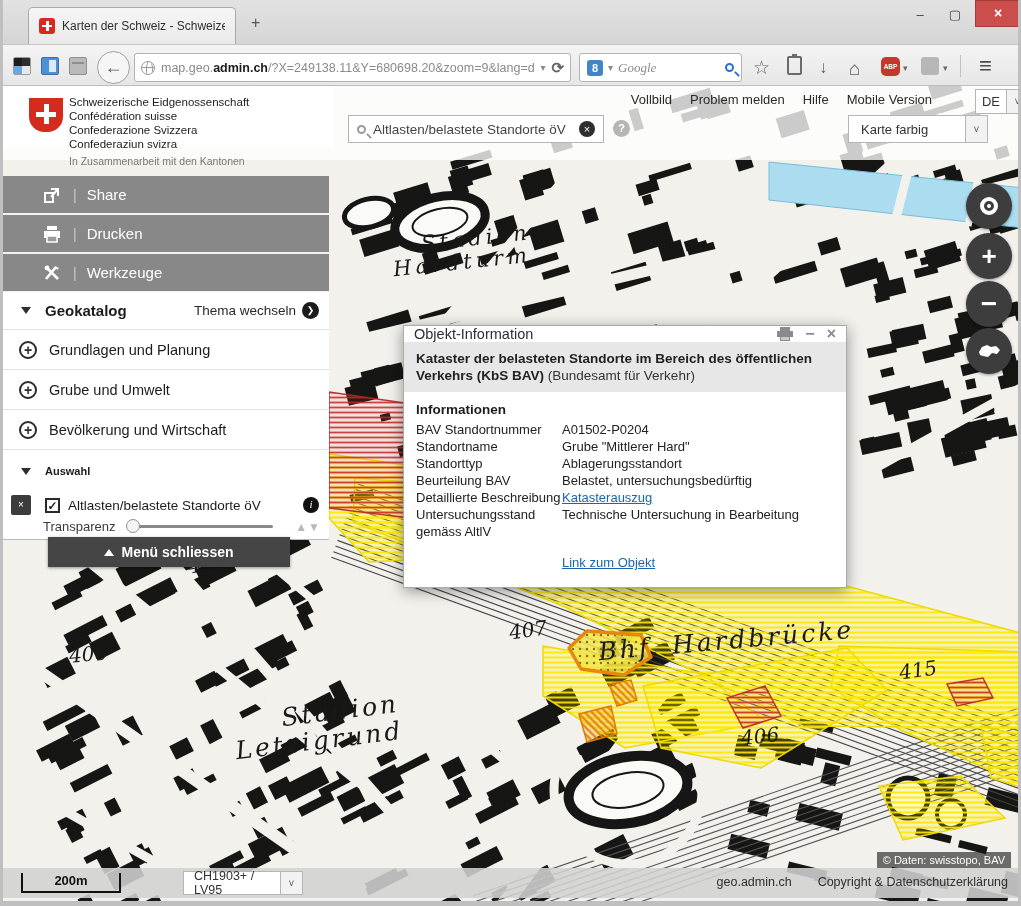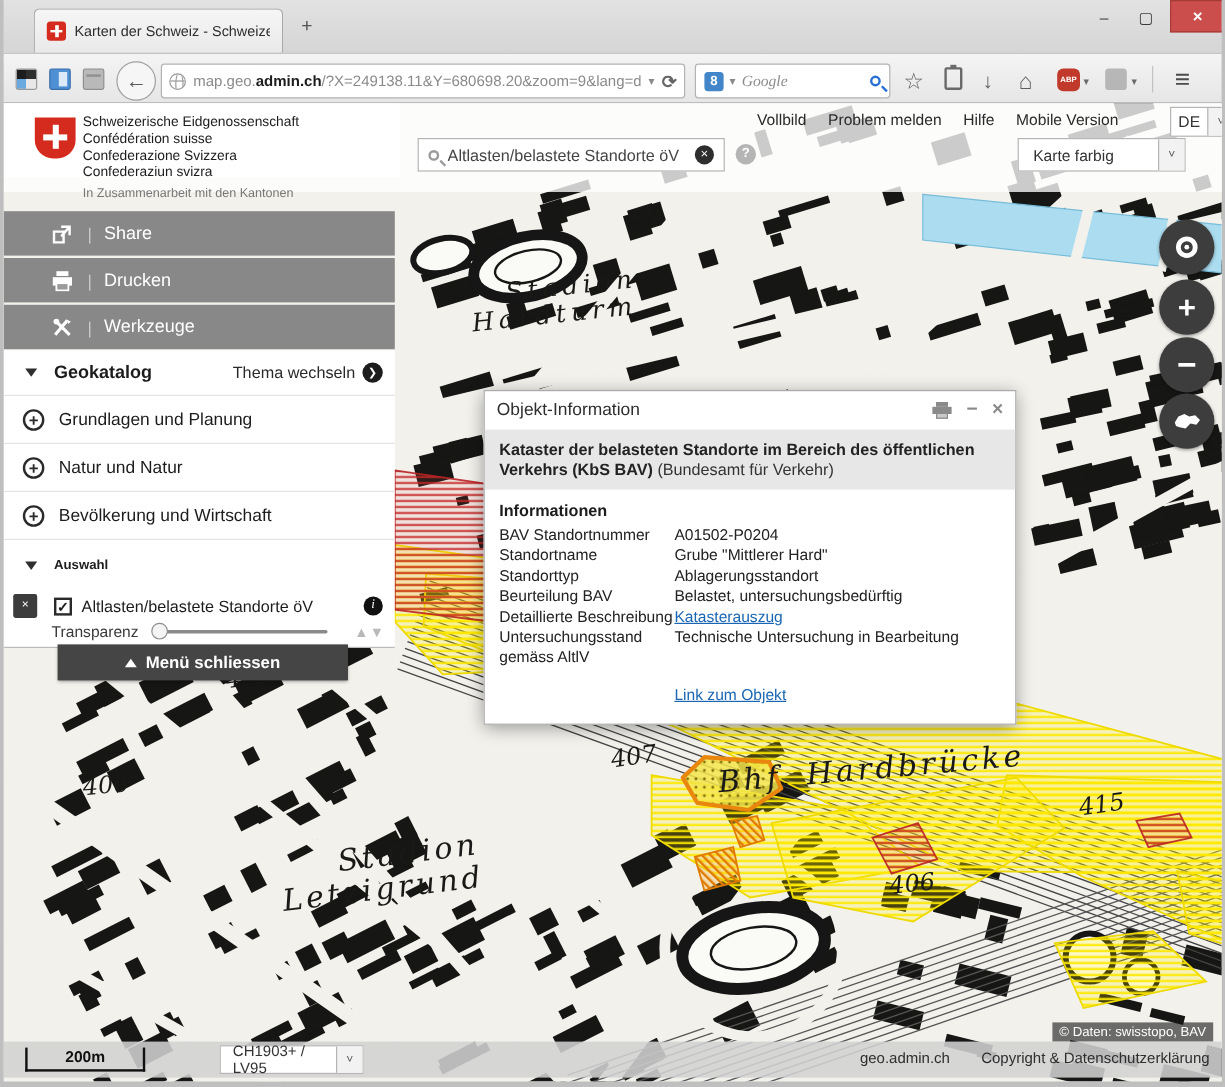--- a/index.html
+++ b/index.html
@@ -128,21 +128,21 @@
   .updown { margin-left:auto; margin-right:8px; color:#b9b9b9; font-size:12px; letter-spacing:1px; }
   .menuclose { left:45px; top:451px; width:242px; height:30px; background:#454545; color:#fff; font-weight:bold;
                font-size:14px; display:flex; align-items:center; justify-content:center; gap:7px;
                box-shadow:0 1px 3px rgba(0,0,0,.4); }
   .menuclose .up { width:0; height:0; border-left:5px solid transparent; border-right:5px solid transparent;
                    border-bottom:7px solid #fff; }
 
   
   .popup { left:400px; top:239px; width:444px; background:#fff; border:1px solid #aaa;
            box-shadow:0 3px 14px rgba(0,0,0,.4); }
-  .pop-head { height:32px; display:flex; align-items:center; padding:0 10px; }
+  .pop-head { height:16px; display:flex; align-items:center; padding:0 10px; }
   .pop-title { font-size:14.5px; color:#2e2e2e; flex:1; }
   .pop-ics { display:flex; align-items:center; gap:12px; color:#8a8a8a; }
   .pop-min { font-size:16px; font-weight:bold; } .pop-x { font-size:16px; font-weight:bold; }
   .printer { width:16px; height:14px; position:relative; }
   .printer::before { content:""; position:absolute; left:3px; top:0; width:10px; height:4px; background:#8a8a8a; }
   .printer::after { content:""; position:absolute; left:0; top:4px; width:16px; height:6px; background:#8a8a8a; }
   .printer i { position:absolute; left:3px; top:9px; width:10px; height:5px; background:#c9c9c9; border:1px solid #8a8a8a; }
   .pop-sub { background:#e7e7e7; padding:8px 12px; font-size:13.5px; line-height:17px; color:#222; }
   .pop-sub b { font-weight:bold; } .pop-sub .src { color:#333; font-weight:normal; }
   .pop-body { padding:10px 12px 16px; }
@@ -740,21 +740,21 @@
         <span>Thema wechseln</span>
         <span class="circ-chev">❯</span>
       </span>
     </div>
     <div class="prow row-cat">
       <span class="plus-ic">+</span>
       <span class="cat-label">Grundlagen und Planung</span>
     </div>
     <div class="prow row-cat">
       <span class="plus-ic">+</span>
-      <span class="cat-label">Natur und Natur</span>
+      <span class="cat-label">Grube und Umwelt</span>
     </div>
     <div class="prow row-cat">
       <span class="plus-ic">+</span>
       <span class="cat-label">Bevölkerung und Wirtschaft</span>
     </div>
     <div class="prow row-ausw">
       <span class="tri"></span>
       <span class="bold-label">Auswahl</span>
     </div>
     <div class="layer-row">

